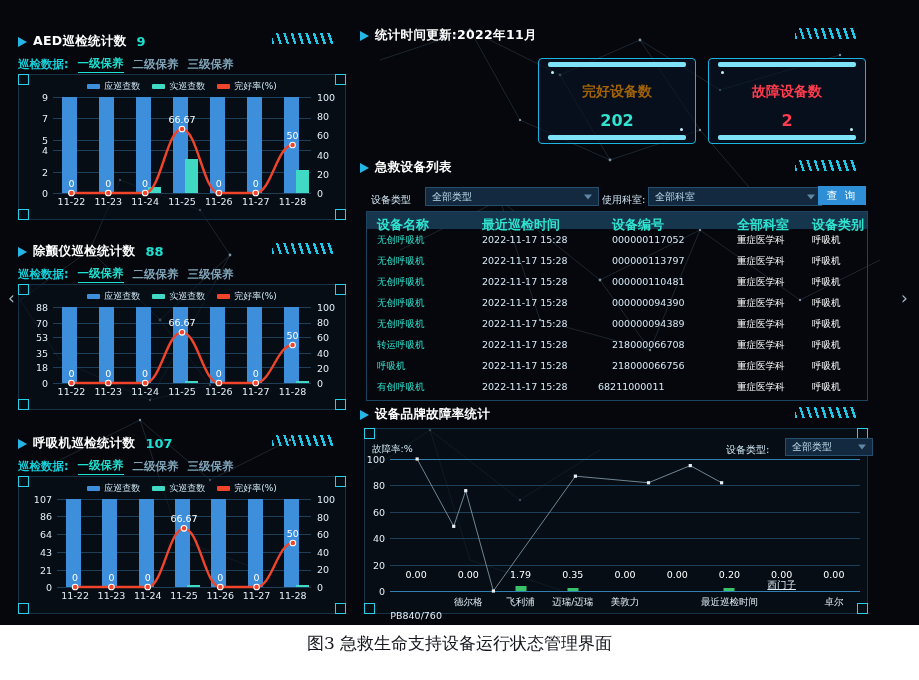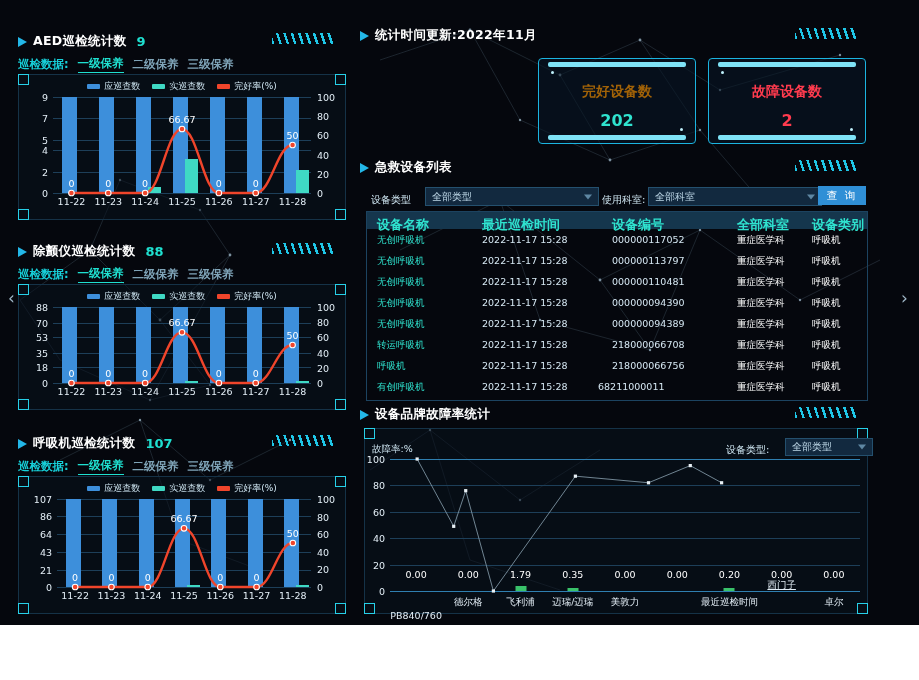--- a/index.html
+++ b/index.html
@@ -566,13 +566,14 @@
         <div class="dlabel" style="left: 391.667px; top: 110px; width: 48px; margin-left: -24px; transform: none;">0.00</div>
         <div class="xtick" style="left: 391.667px; top: 120px; width: 60px; margin-left: -30px; transform: none; text-decoration: underline;">西门子</div>
         <div class="dlabel" style="left: 443.889px; top: 110px; width: 48px; margin-left: -24px; transform: none;">0.00</div>
         <div class="xtick" style="left: 443.889px; top: 137px; width: 60px; margin-left: -30px; transform: none;">卓尔</div>
       </div>
 
     <div class="navarrow" style="left:8px;top:288px;">‹</div>
     <div class="navarrow" style="left:901px;top:288px;">›</div>
   </div>
 
+  <div class="cap">图3 急救生命支持设备运行状态管理界面</div>
 </div>
 
 </body></html>

